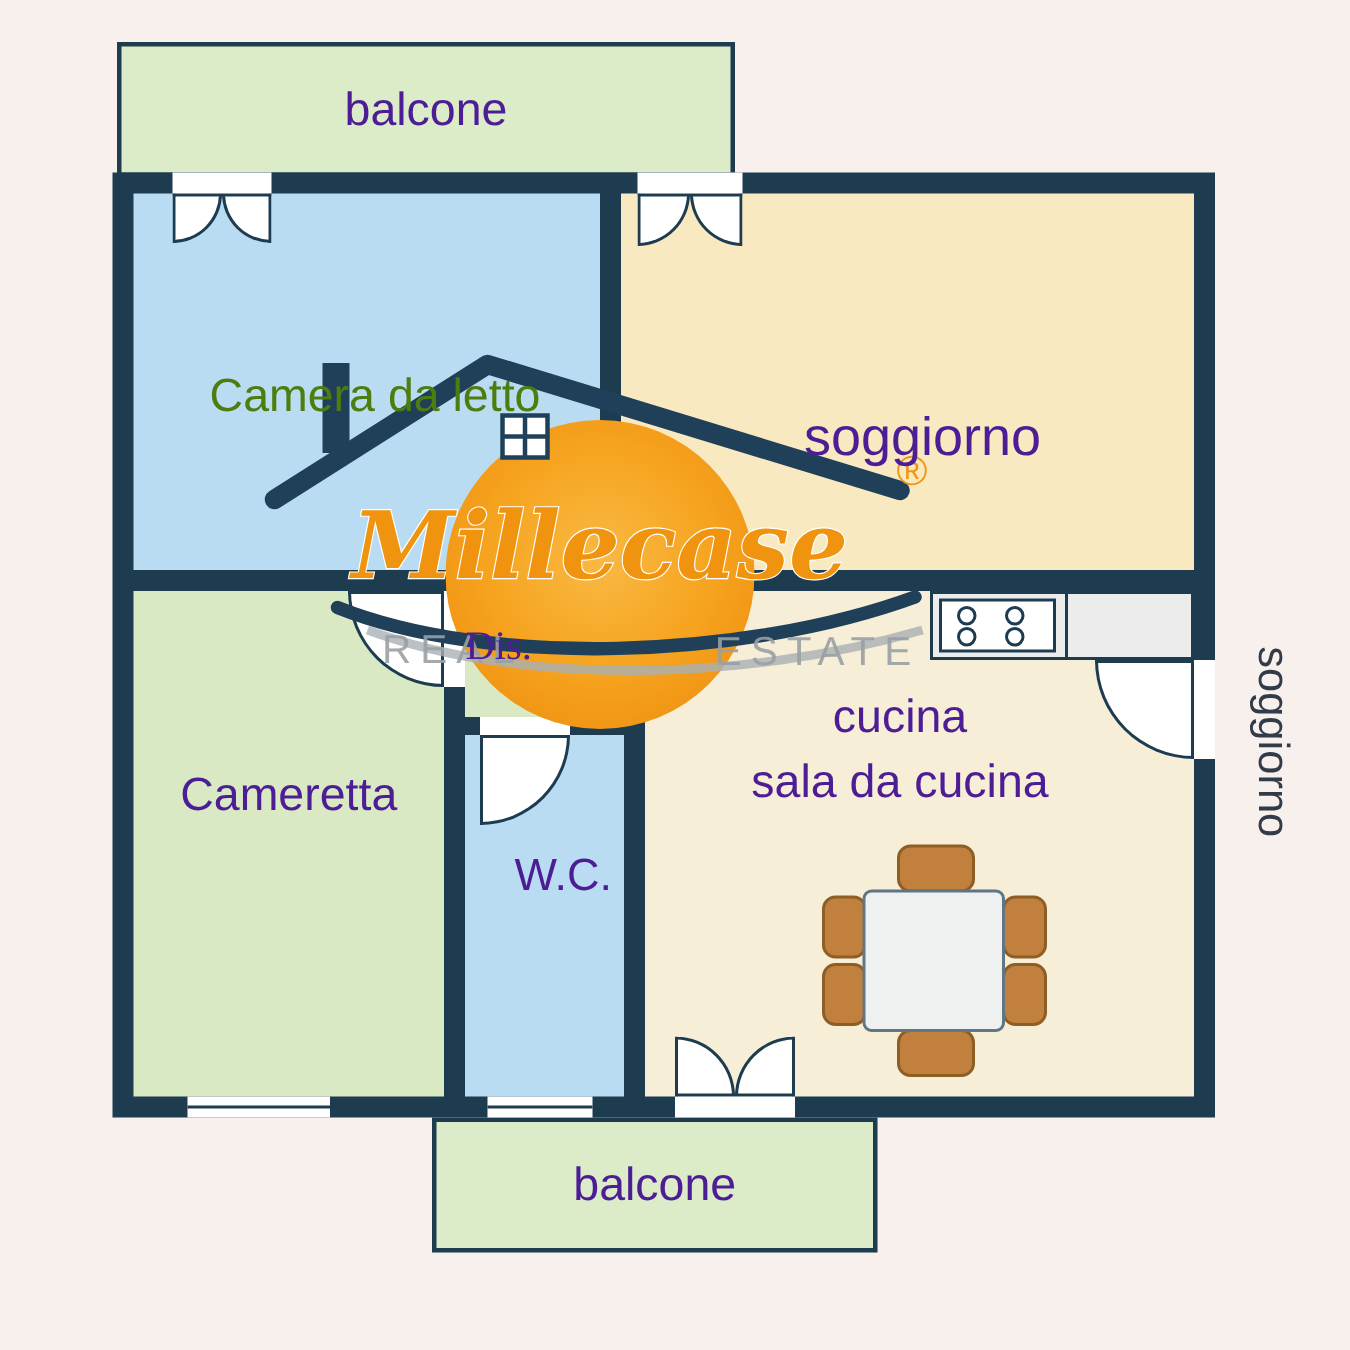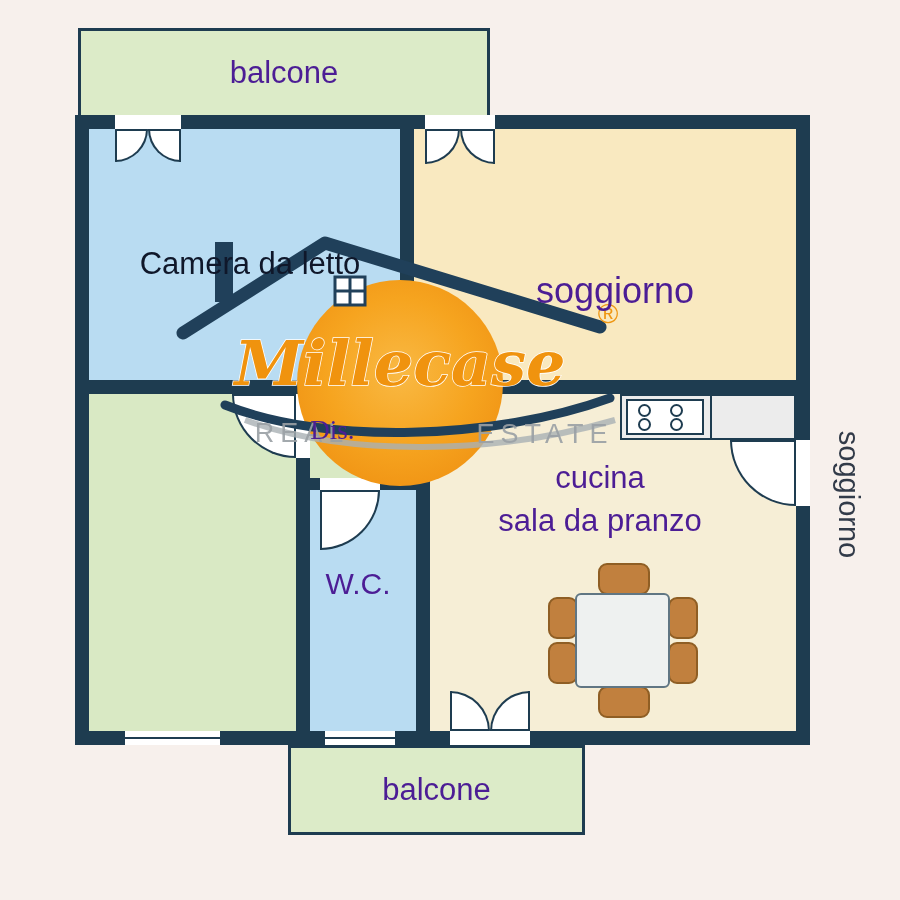--- a/index.html
+++ b/index.html
@@ -28,21 +28,21 @@
            border:2px solid #1e3c50;box-sizing:border-box;}
   .stove{position:absolute;left:4px;top:3px;width:78px;height:36px;background:#ffffff;border:2px solid #1e3c50;box-sizing:border-box;}
   .burner{position:absolute;width:13px;height:13px;border:2px solid #1e3c50;border-radius:50%;background:#fff;box-sizing:border-box;}
   .divider{position:absolute;left:88px;top:0;width:2px;height:42px;background:#1e3c50;}
   
   .chair{position:absolute;background:#c1803e;border:2px solid #8f5e24;border-radius:9px;box-sizing:border-box;}
   .table{position:absolute;left:500px;top:478px;width:95px;height:95px;background:#eef1f0;
          border:2px solid #607683;border-radius:6px;box-sizing:border-box;}
   
   .room-label{position:absolute;color:#4c1d95;font-weight:500;text-align:center;line-height:1.15;}
-  .lbl-camera{color:#0f172a;}
+  .lbl-camera{color:#4d7c0f;}
   .balcony .room-label{position:static;font-size:31px;}
   .side-label{position:absolute;left:768px;top:478px;width:160px;text-align:center;
               transform:rotate(90deg);font-size:29px;color:#323b49;font-weight:500;}
   .watermark{position:absolute;left:165px;top:215px;pointer-events:none;}
 </style>
 </head>
 <body>
 
 <div class="canvas">
 
@@ -119,22 +119,23 @@
     <line x1="185" y1="62" x2="185" y2="90" stroke="#20405a" stroke-width="3"></line>
     <line x1="170" y1="76" x2="200" y2="76" stroke="#20405a" stroke-width="3"></line>
     <text x="235" y="170" text-anchor="middle" font-family="DejaVu Serif, serif" font-style="italic" font-weight="bold" font-size="62" fill="#f0930e" stroke="#ffffff" stroke-width="1.5" paint-order="stroke">Millecase</text>
     <text x="443" y="108" text-anchor="middle" font-family="Liberation Sans, sans-serif" font-size="28" fill="#ef9714">®</text>
     <text x="137" y="227" text-anchor="middle" font-family="Liberation Sans, sans-serif" font-size="27" letter-spacing="6" fill="#9aa0a5" opacity="0.9">REAL</text>
     <text x="380" y="228" text-anchor="middle" font-family="Liberation Sans, sans-serif" font-size="27" letter-spacing="6" fill="#9aa0a5" opacity="0.9">ESTATE</text>
   </svg>
 
   <div class="room-label lbl-camera" style="left:85px;top:246px;width:330px;font-size:31px;">Camera da letto</div>
   <div class="room-label" style="left:455px;top:270px;width:320px;font-size:36px;">soggiorno</div>
+  <div class="room-label" style="left:85px;top:512px;width:215px;font-size:31px;">Cameretta</div>
   <div class="room-label" style="left:290px;top:415px;width:85px;font-size:27px;font-family:Liberation Serif, serif;">Dis.</div>
-  <div class="room-label" style="left:308px;top:567px;width:100px;font-size:30px;">W.C.</div>
+  <div class="room-label" style="left:308px;top:567px;width:100px;font-size:30px;text-align:right;">W.C.</div>
   <div class="room-label" style="left:430px;top:456px;width:340px;font-size:31px;line-height:43px;">
     <div>cucina</div>
-    <div>sala da pranzo</div>
+    <div>sala da cucina</div>
   </div>
 
   <div class="side-label">soggiorno</div>
 
 </div>
 
 </body></html>

